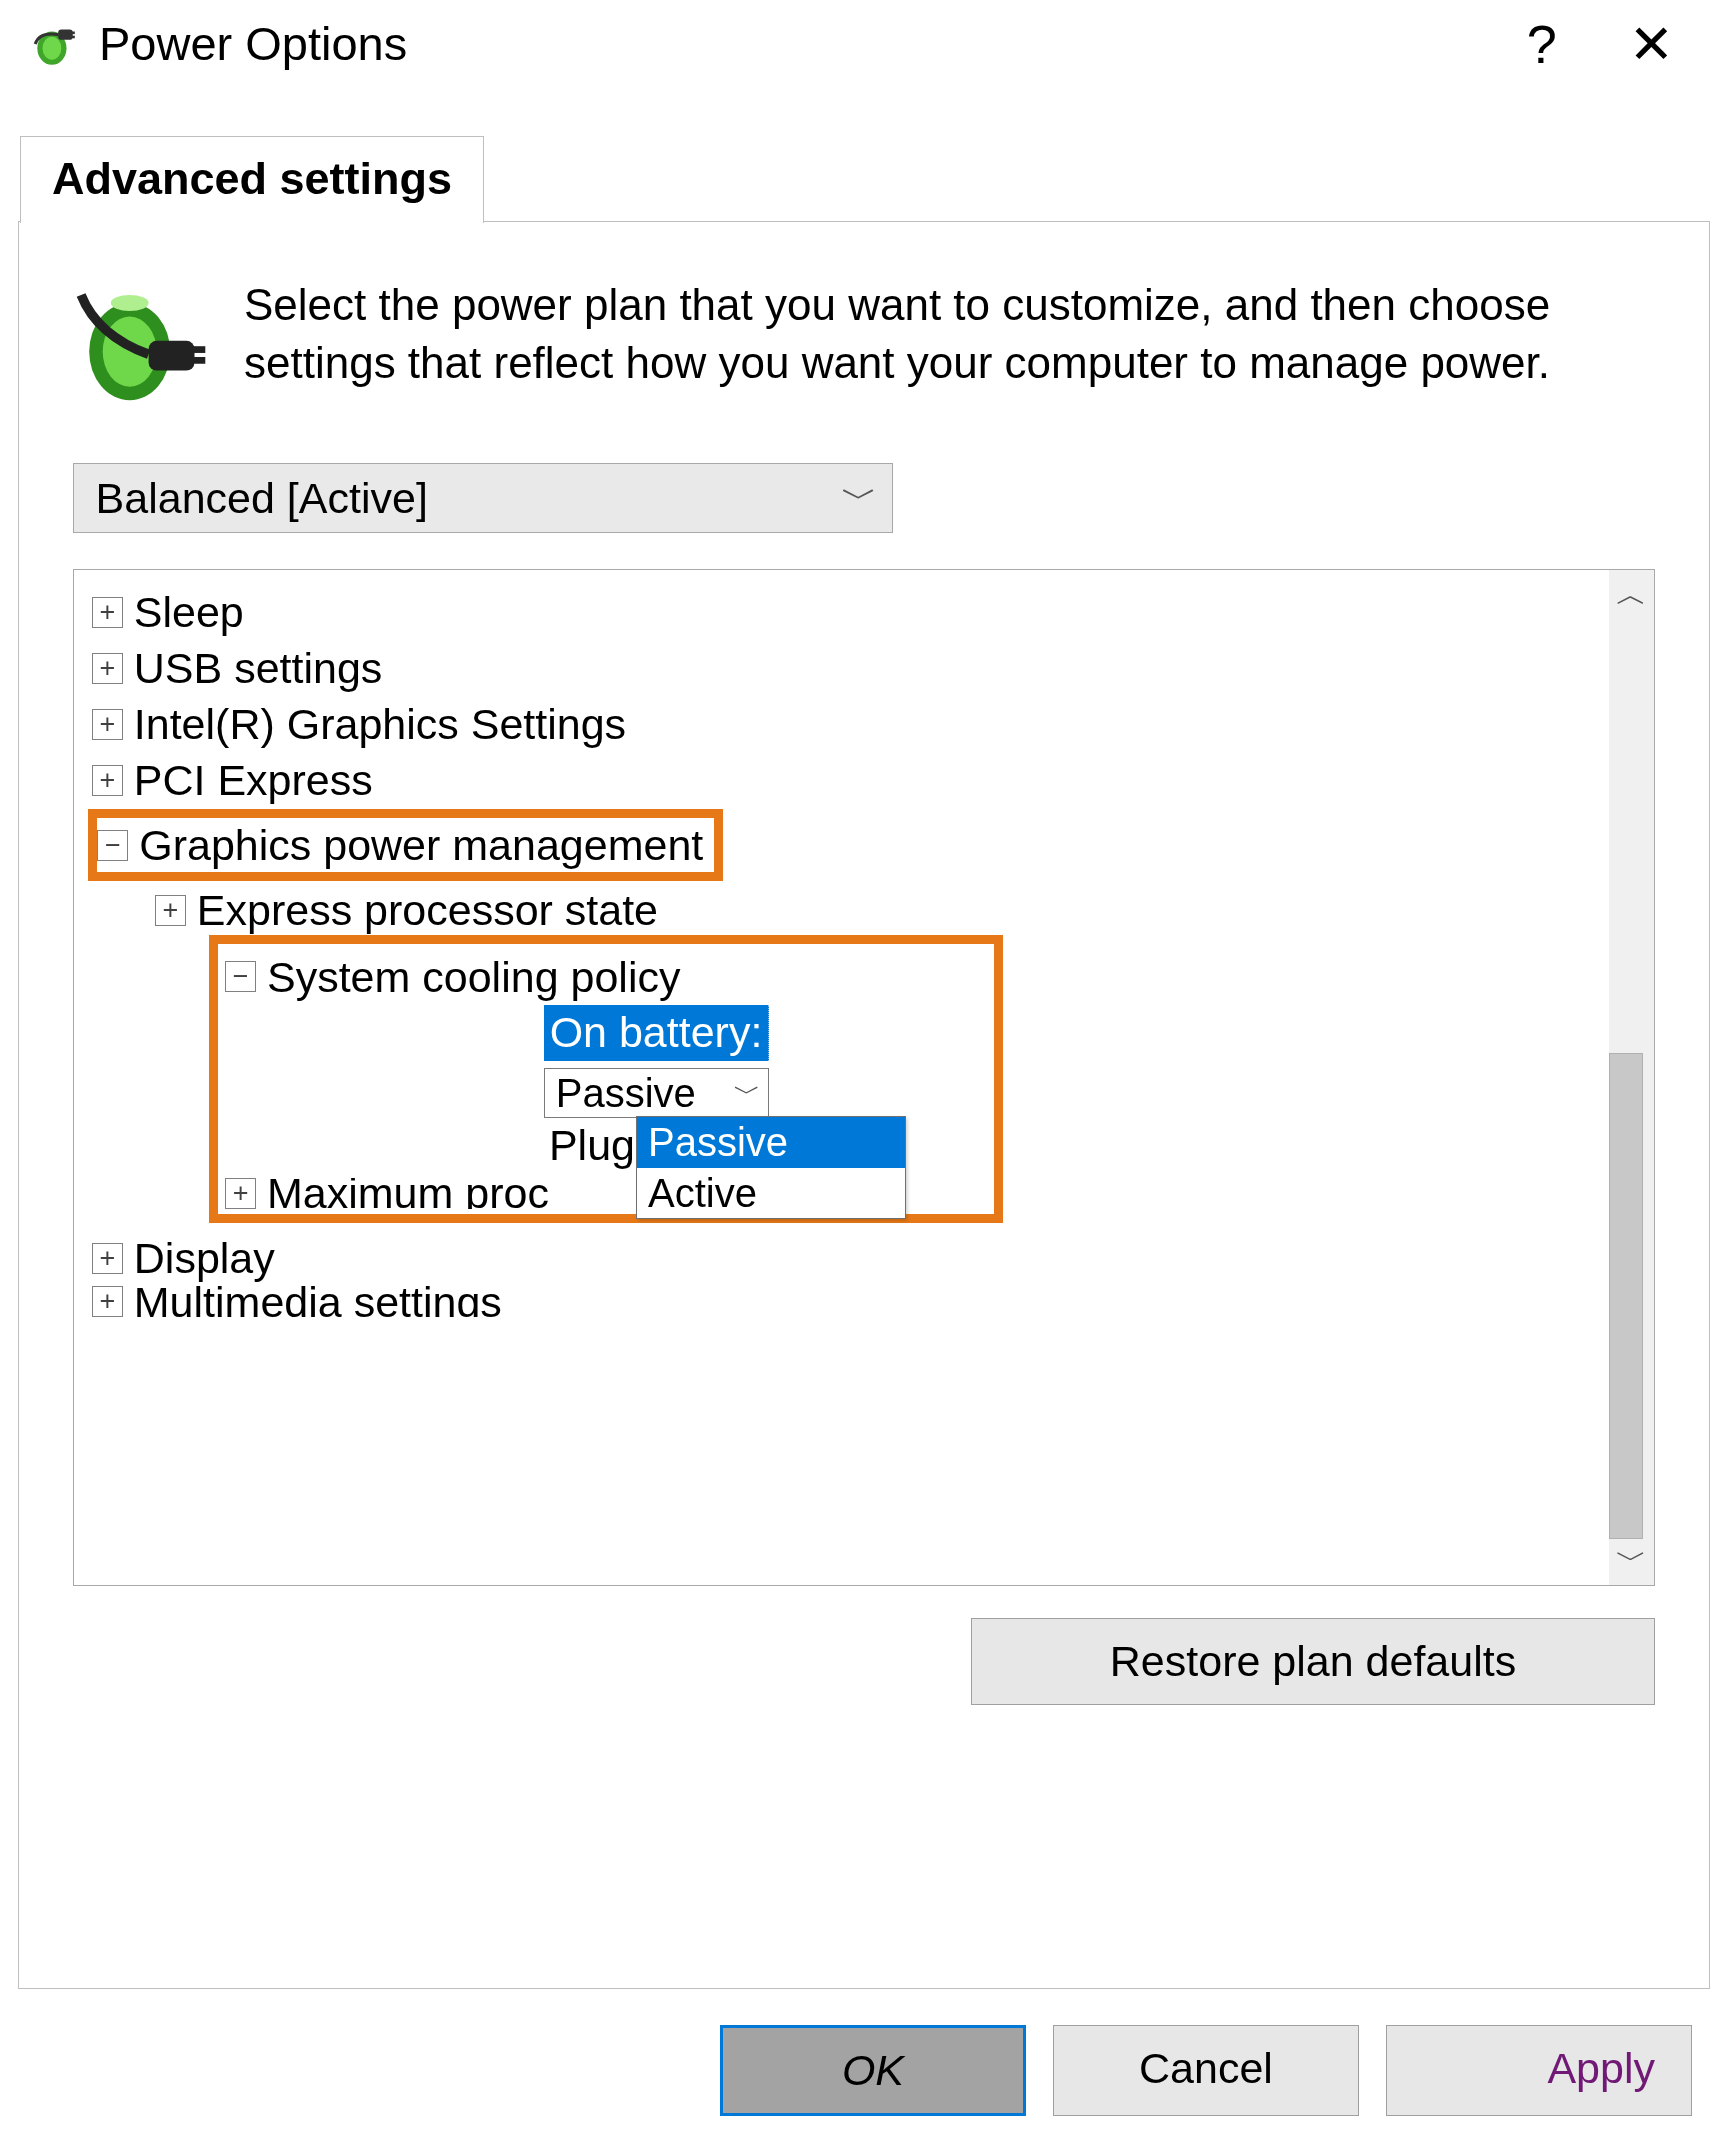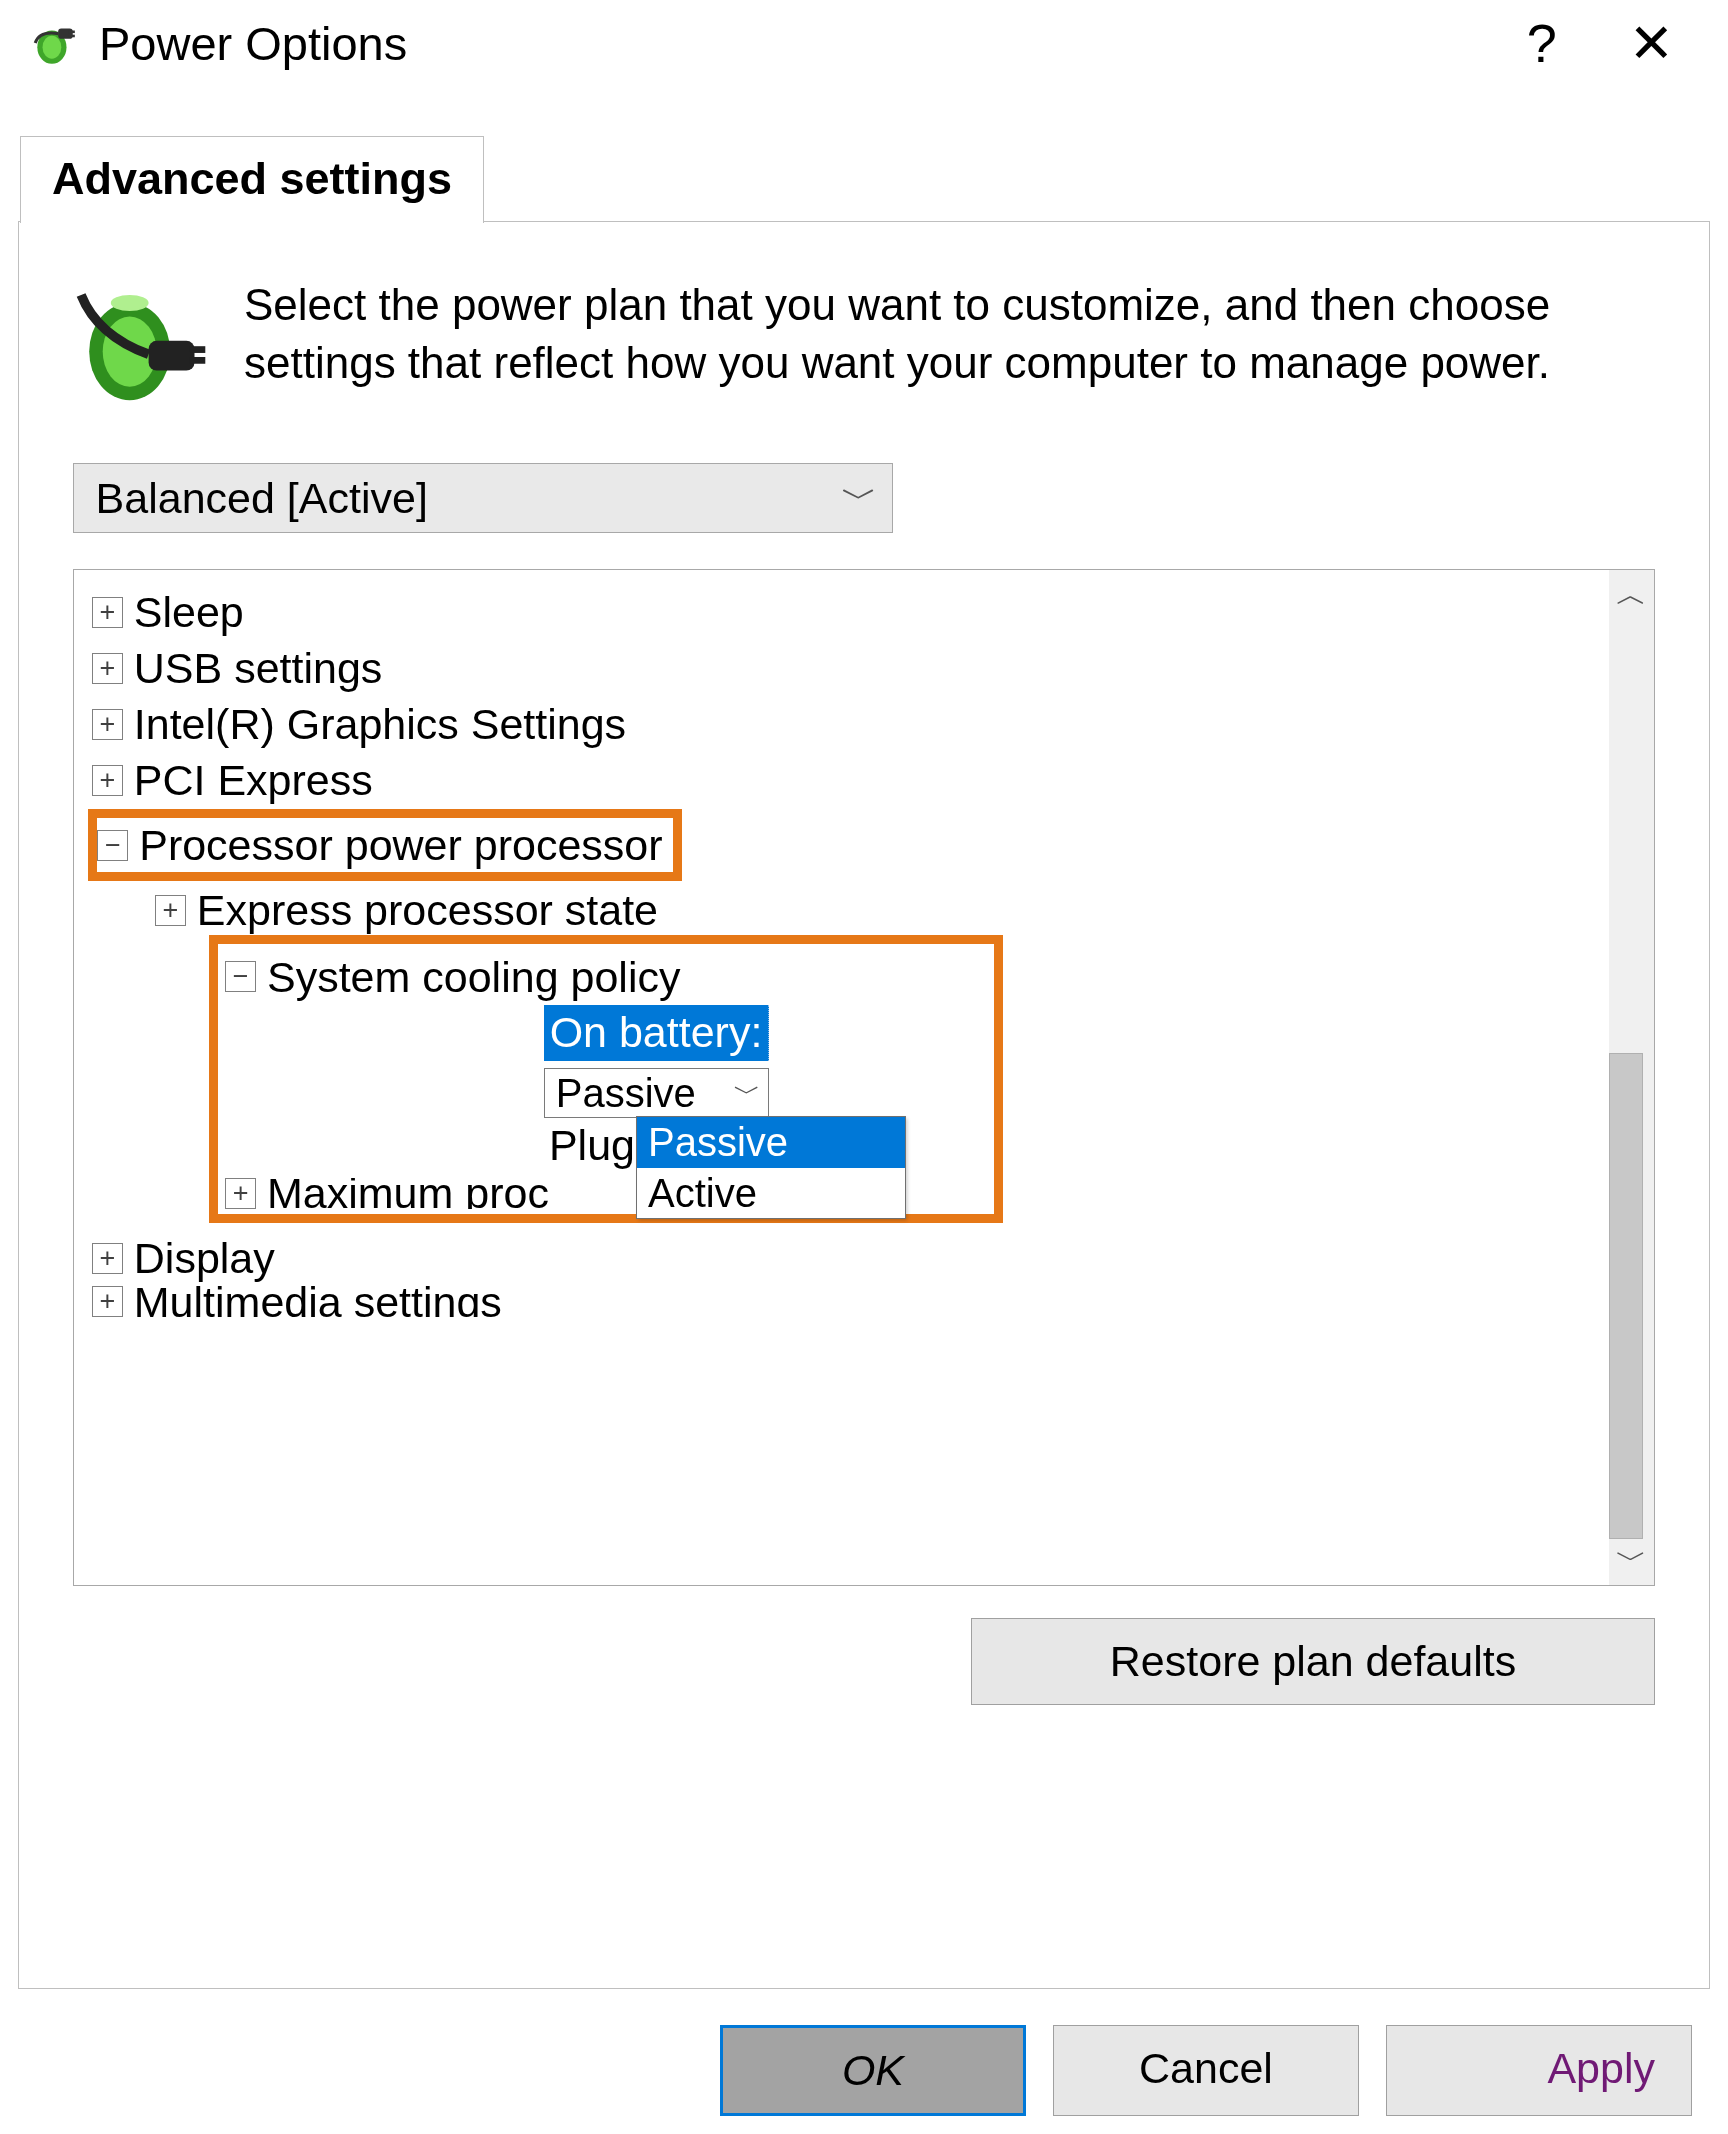--- a/index.html
+++ b/index.html
@@ -12,21 +12,21 @@
 }
 .dialog {
   width: 100%;
   height: 100%;
   background: #ffffff;
   display: flex;
   flex-direction: column;
 }
 .titlebar {
   display: flex;
-  align-items: flex-start;
+  align-items: flex-end;
   padding: 16px 27px 27px 27px;
   gap: 18px;
 }
 .titlebar .title-icon {
   width: 54px;
   height: 54px;
   display: flex;
   align-items: center;
   justify-content: center;
 }
@@ -272,21 +272,21 @@
           <span>Intel(R) Graphics Settings</span>
         </div>
         <div class="tree-row">
           <span class="expander">+</span>
           <span>PCI Express</span>
         </div>
 
         <div class="tree-row">
           <span class="highlight-box-1">
             <span class="expander">−</span>
-            <span>Processor power processor</span>
+            <span>Graphics power management</span>
           </span>
         </div>
 
         <div class="tree-row indent-1">
           <span class="expander">+</span>
           <span>Express processor state</span>
         </div>
 
         <div class="highlight-box-2">
           <div class="tree-row">

